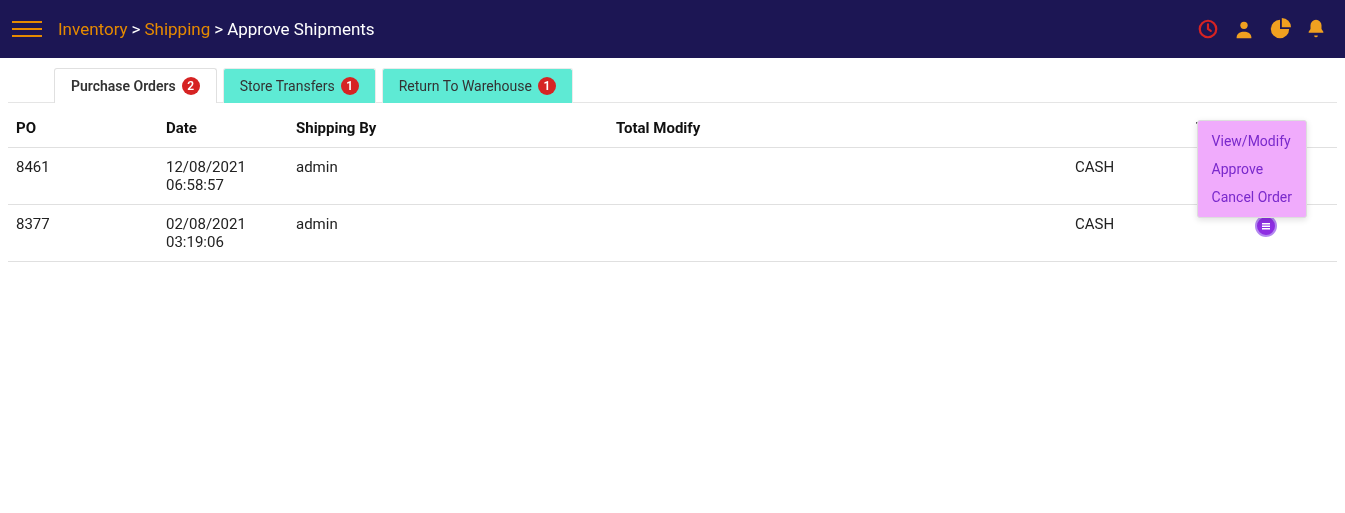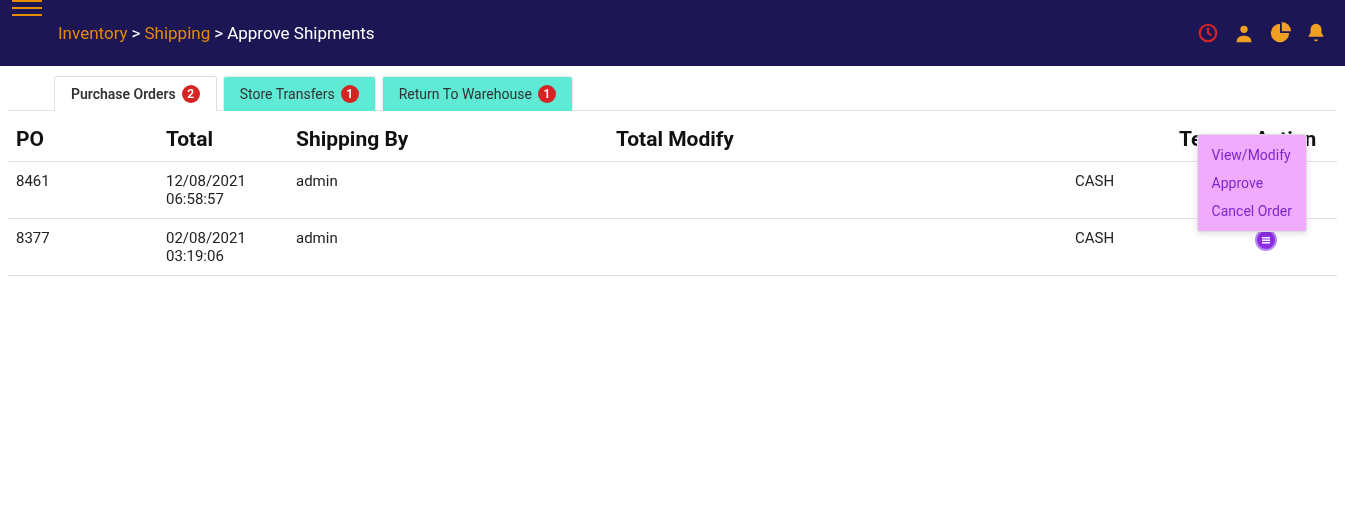--- a/index.html
+++ b/index.html
@@ -4,22 +4,23 @@
 <style>
   * { box-sizing: border-box; margin: 0; padding: 0; }
   body {
     font-family: -apple-system, BlinkMacSystemFont, "Segoe UI", Roboto, Arial, sans-serif;
     background: #fff;
     color: #1a1a1a;
     font-size: 14px;
   }
   .header {
     background: #1c1654;
-    height: 66px;
-    display: flex;
+    height: 58px;
+    display: flex;
+    align-items: center;
     padding: 0 12px;
   }
   .hamburger {
     width: 30px;
     display: flex;
     flex-direction: column;
     gap: 5px;
     cursor: pointer;
     margin-right: 16px;
   }
@@ -93,21 +94,21 @@
   }
   table {
     width: 100%;
     border-collapse: collapse;
   }
   thead th {
     text-align: left;
     font-weight: 700;
     padding: 10px 8px;
     border-bottom: 1px solid #e0e0e0;
-    font-size: 21px;
+    font-size: 15px;
     color: #111;
   }
   tbody td {
     padding: 10px 8px;
     border-bottom: 1px solid #e0e0e0;
     vertical-align: top;
     font-size: 15px;
     color: #222;
   }
   .col-po { width: 150px; }
@@ -205,21 +206,21 @@
       <span>Return To Warehouse</span>
       <span class="badge">1</span>
     </div>
   </div>
 
   <div class="table-wrap">
     <table>
       <thead>
         <tr>
           <th class="col-po">PO</th>
-          <th class="col-date">Total</th>
+          <th class="col-date">Date</th>
           <th class="col-created">Shipping By</th>
           <th class="col-amount">Total Modify</th>
           <th class="col-terms">Terms</th>
           <th class="col-action">Action</th>
         </tr>
       </thead>
       <tbody>
         <tr>
           <td>8461</td>
           <td>12/08/2021 06:58:57</td>

